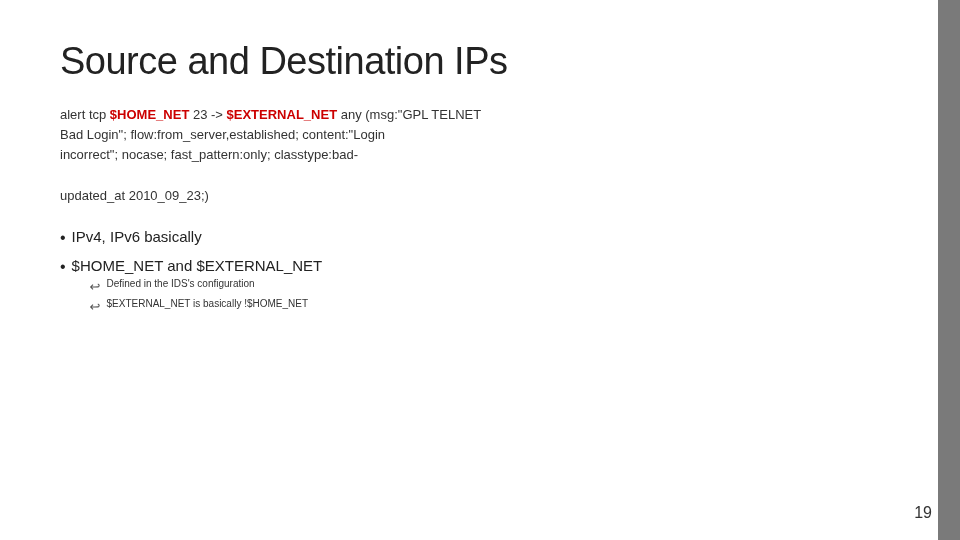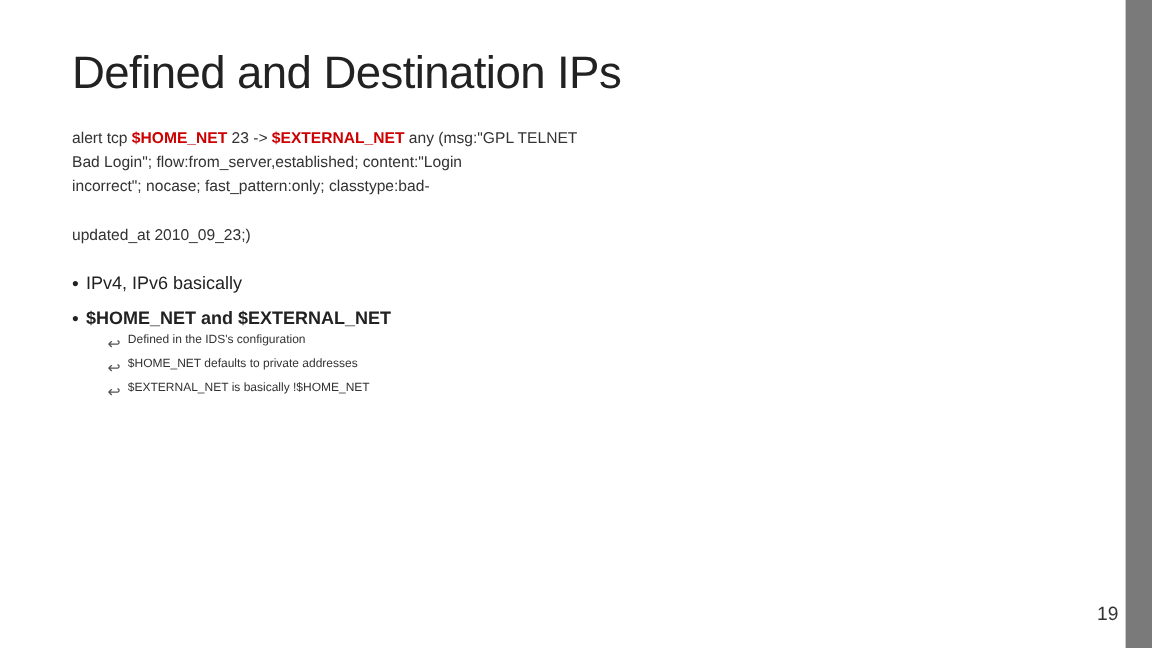--- a/index.html
+++ b/index.html
@@ -87,21 +87,21 @@
 
     .sub-list li::before {
       content: '↩';
       font-size: 13px;
       color: #555555;
       flex-shrink: 0;
       margin-top: 1px;
     }
 
     .bold-text {
-      font-weight: bold;
+      font-weight: normal;
     }
 
     .page-number {
       position: absolute;
       bottom: 18px;
       right: 28px;
       font-size: 16px;
       color: #333333;
       font-family: Arial, sans-serif;
     }
@@ -113,21 +113,21 @@
       width: 22px;
       height: 540px;
       background: #7a7a7a;
     }
   </style>
 </head>
 <body>
 
 <div class="slide-container">
 
-  <h1 class="slide-title">Defined and Destination IPs</h1>
+  <h1 class="slide-title">Source and Destination IPs</h1>
 
   <div class="code-block">
     <span>alert tcp </span><span class="highlight-red">$HOME_NET</span><span> 23 -&gt; </span><span class="highlight-red">$EXTERNAL_NET</span><span> any (msg:"GPL TELNET</span><br>
     <span>Bad Login"; flow:from_server,established; content:"Login</span><br>
     <span>incorrect"; nocase; fast_pattern:only; classtype:bad-</span><br>
     <br>
     <span>updated_at 2010_09_23;)</span>
   </div>
 
   <ul class="bullet-list">
@@ -135,23 +135,20 @@
       <span>IPv4, IPv6 basically</span>
     </li>
     <li>
       <span>
         <span class="bold-text">$HOME_NET and $EXTERNAL_NET</span>
         <ul class="sub-list">
           <li>
             <span>Defined in the IDS's configuration</span>
           </li>
           <li>
-            <span>$HOME_NET defaults to private addresses</span>
-          </li>
-          <li>
             <span>$EXTERNAL_NET is basically !$HOME_NET</span>
           </li>
         </ul>
       </span>
     </li>
   </ul>
 
   <div class="page-number">19</div>
 </div>
 

